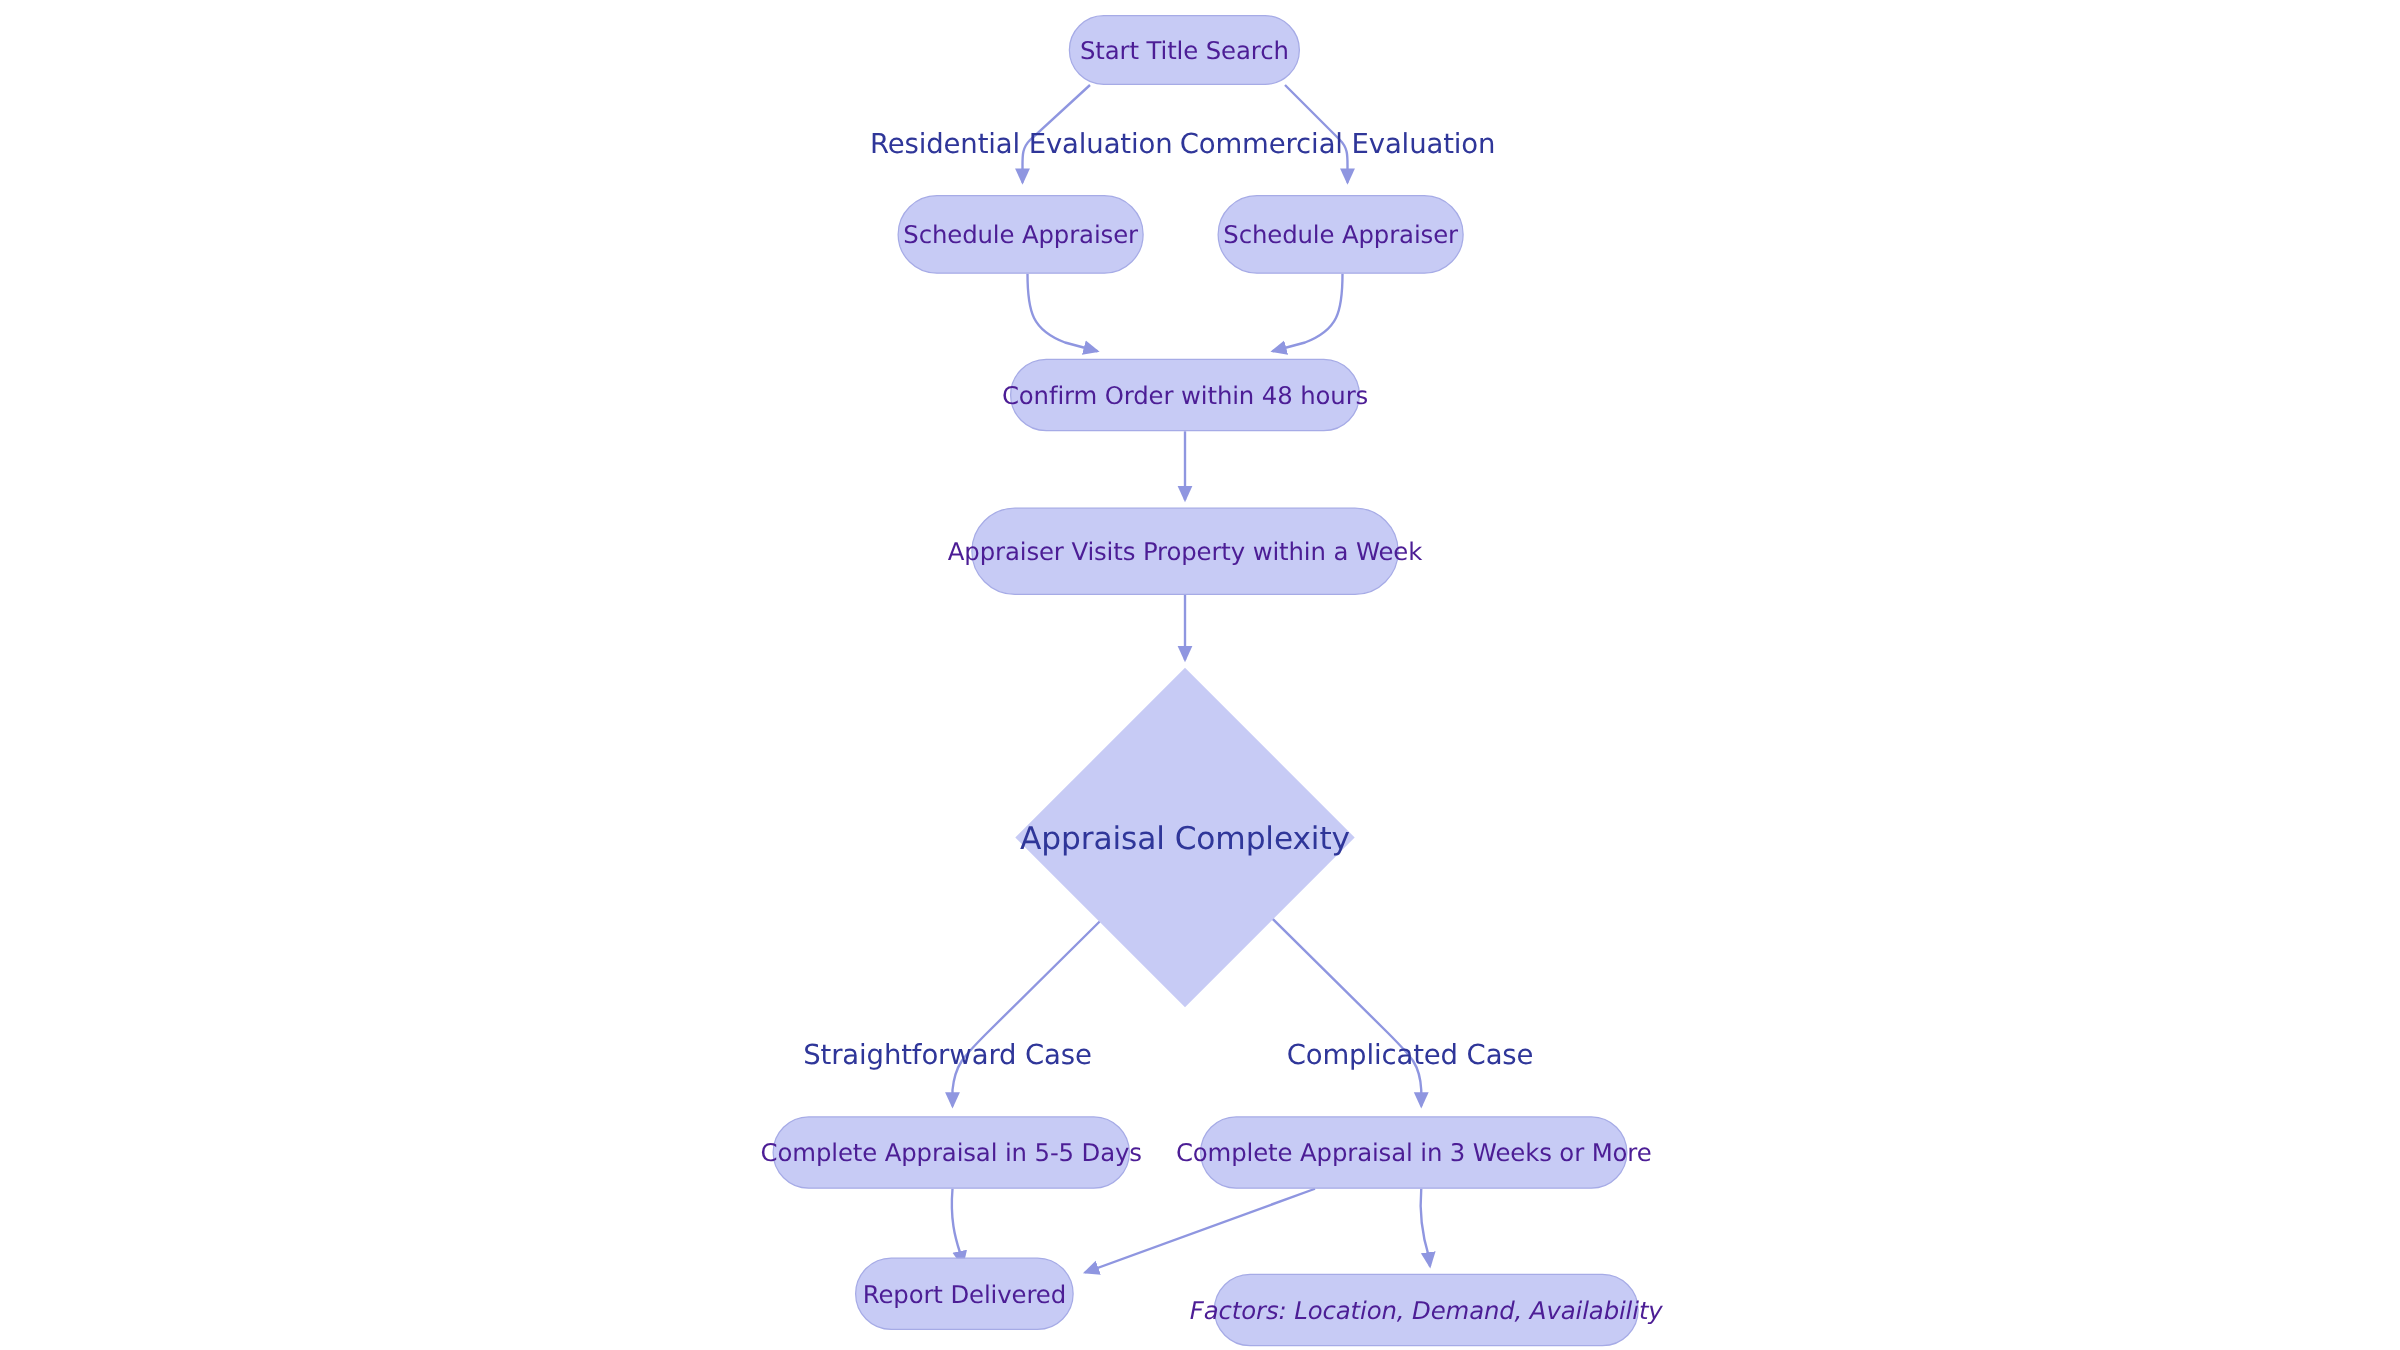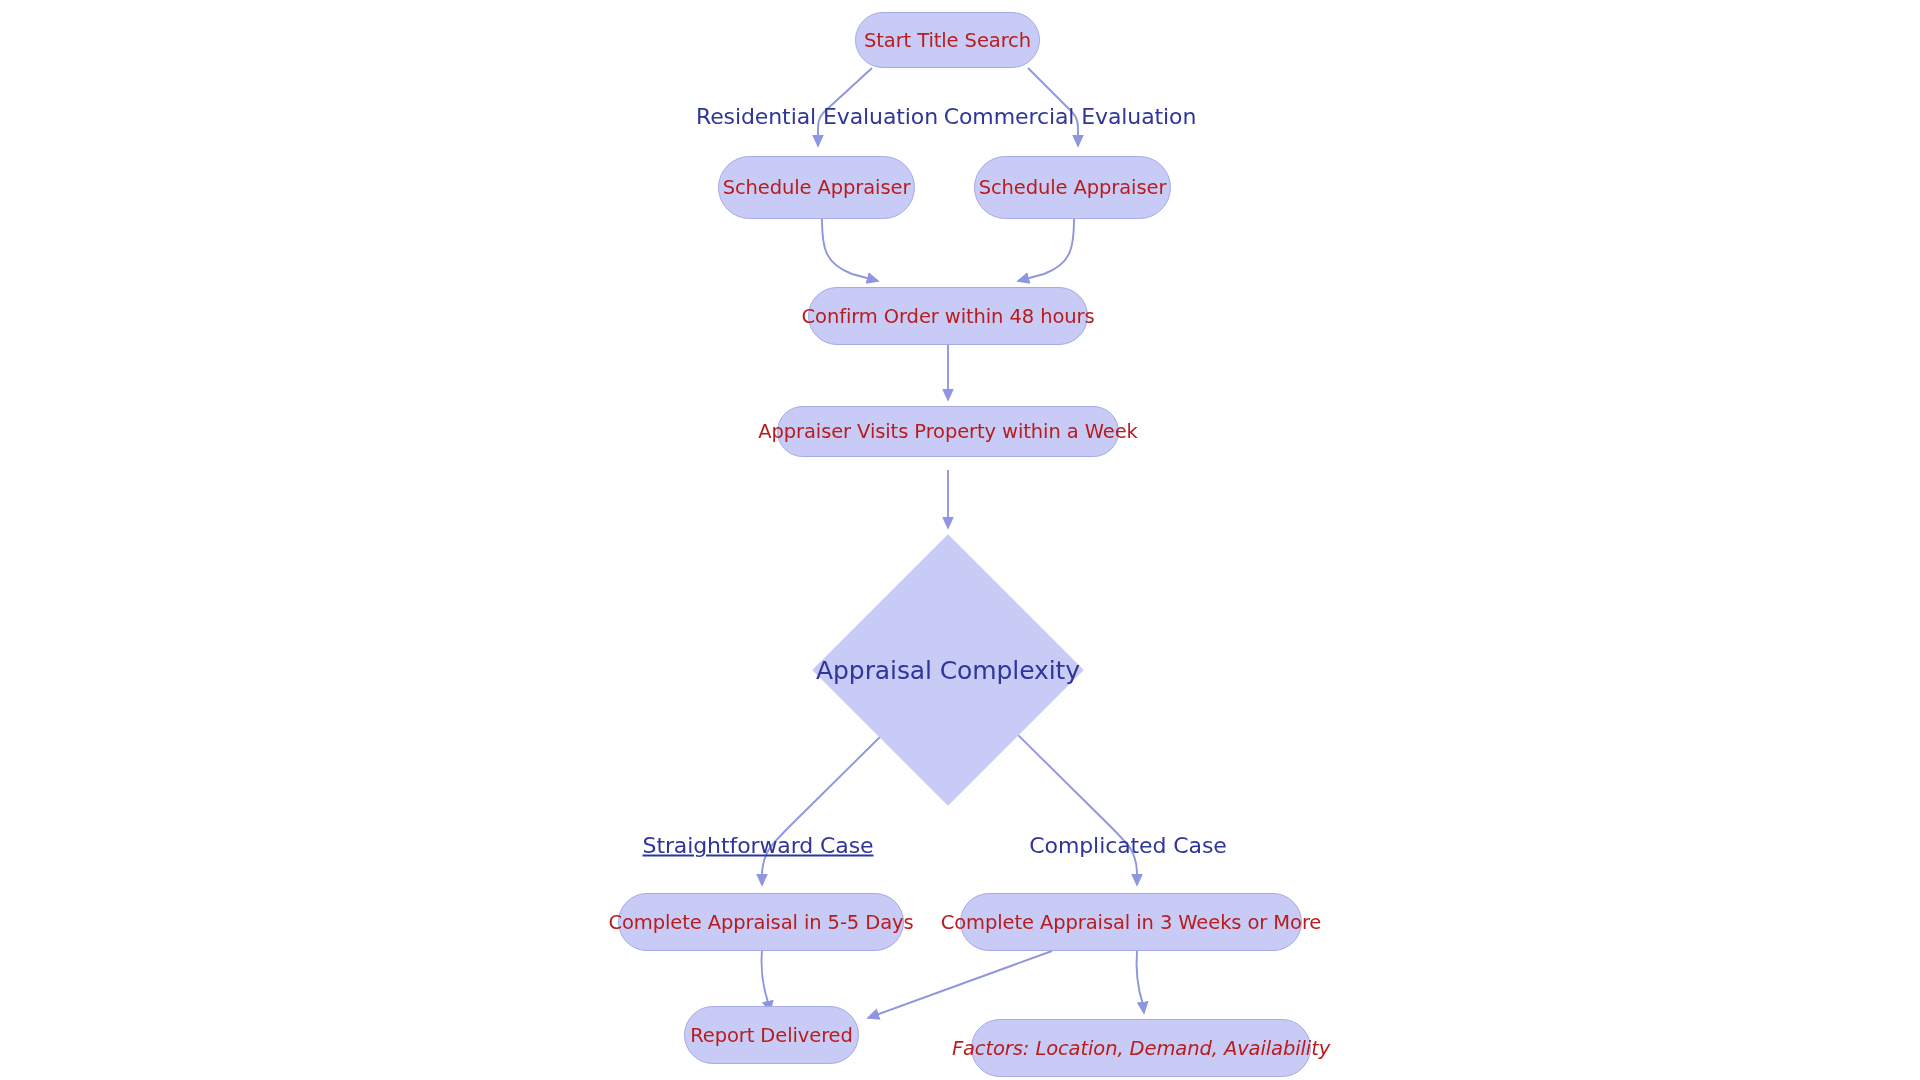--- a/index.html
+++ b/index.html
@@ -25,21 +25,21 @@
   }
   .node {
     position: absolute;
     box-sizing: border-box;
     background: #c7cbf5;
     border: 1.2px solid #a6abe6;
     border-radius: 999px;
     display: flex;
     align-items: center;
     justify-content: center;
-    color: #b91c1c;
+    color: #4c1d95;
     font-size: 19.5px;
     letter-spacing: -0.1px;
     white-space: nowrap;
     text-align: center;
   }
   .diamond-wrap {
     position: absolute;
     display: flex;
     align-items: center;
     justify-content: center;
@@ -116,21 +116,21 @@
   </div>
 
   <div class="node" style="left:974px; top:156px; width:197px; height:63px;">
     <span>Schedule Appraiser</span>
   </div>
 
   <div class="node" style="left:808px; top:287px; width:280px; height:58px;">
     <span>Confirm Order within 48 hours</span>
   </div>
 
-  <div class="node" style="left:777px; top:406px; width:342px; height:51px;">
+  <div class="node" style="left:777px; top:406px; width:342px; height:70px;">
     <span>Appraiser Visits Property within a Week</span>
   </div>
 
   <div class="diamond-wrap" style="left:852px; top:574px; width:192px; height:192px;">
     <div class="diamond-shape"></div>
     <span class="diamond-label">Appraisal Complexity</span>
   </div>
 
   <div class="node" style="left:618px; top:893px; width:286px; height:58px;">
     <span>Complete Appraisal in 5-5 Days</span>
@@ -145,17 +145,17 @@
   </div>
 
   <div class="node" style="left:971px; top:1019px; width:340px; height:58px;font-style:italic;">
     <span>Factors: Location, Demand, Availability</span>
   </div>
 
   <div class="edge-label" style="left:817px; top:116px;">Residential Evaluation</div>
 
   <div class="edge-label" style="left:1070px; top:116px;">Commercial Evaluation</div>
 
-  <div class="edge-label" style="left:758px; top:845px;text-decoration:underline;">Straightforward Case</div>
+  <div class="edge-label" style="left:758px; top:845px;">Straightforward Case</div>
 
   <div class="edge-label" style="left:1128px; top:845px;">Complicated Case</div>
 
 </div>
 
 </body></html>

